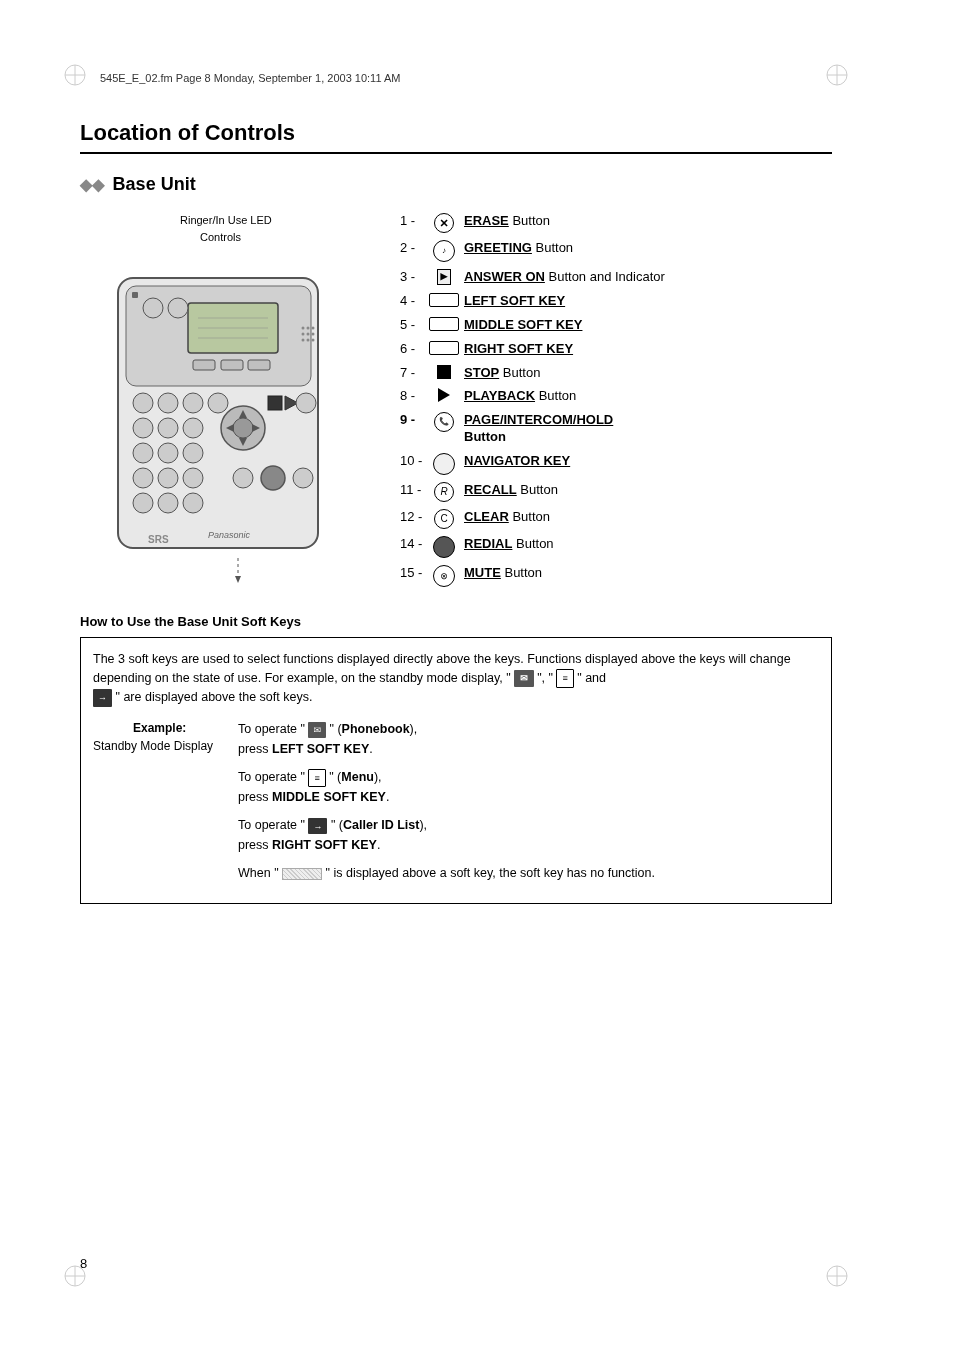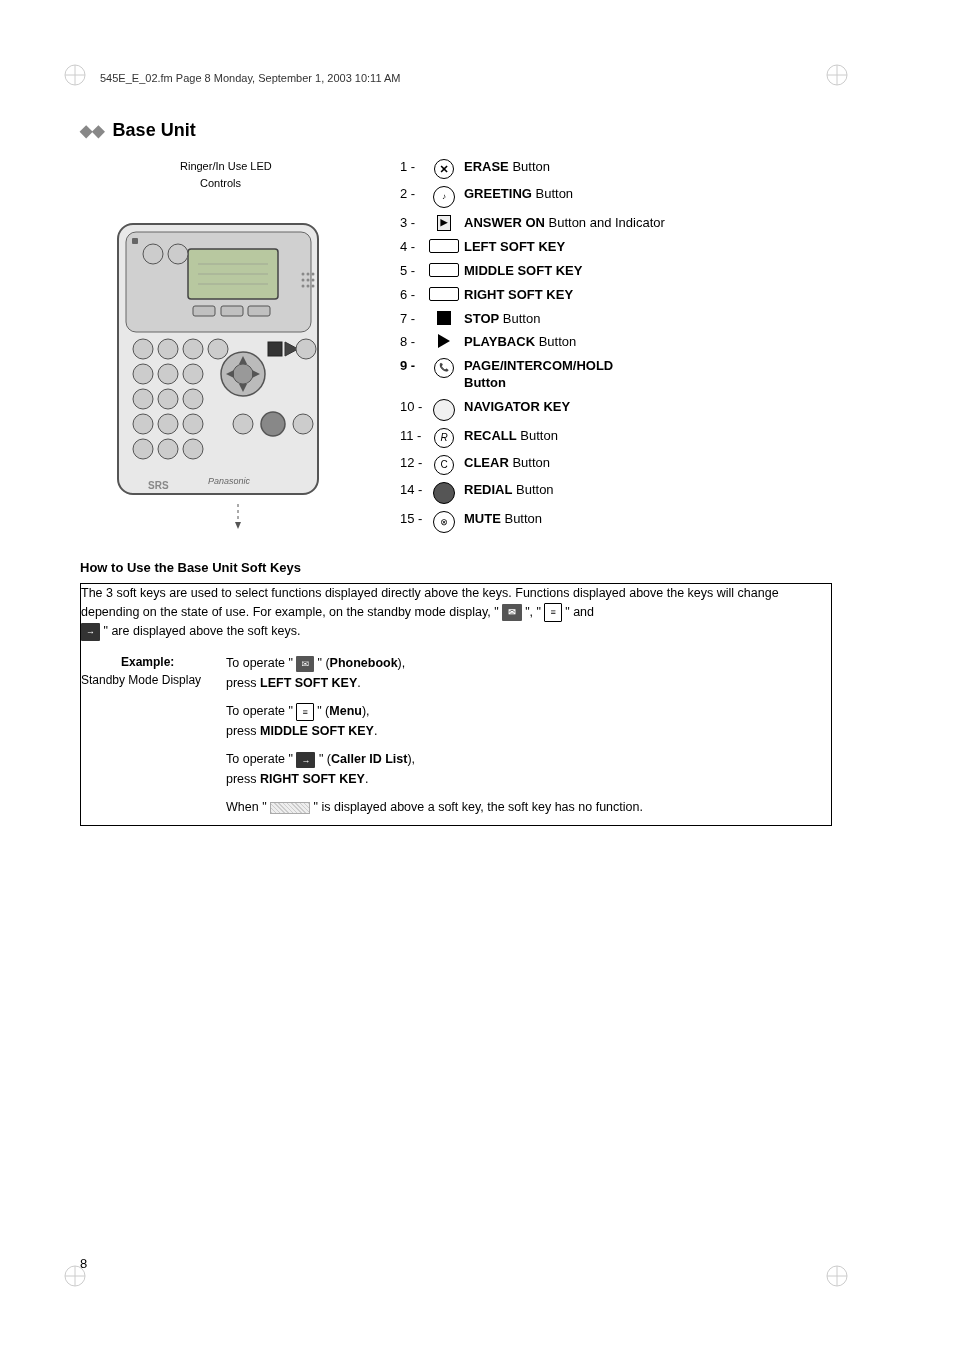--- a/index.html
+++ b/index.html
@@ -119,35 +119,37 @@
       justify-content: center;
       margin-right: 4px;
     }
 
     .ctrl-label {
       font-size: 13px;
     }
 
     .ctrl-label strong {
       font-weight: bold;
+      text-decoration: underline;
     }
 
     
     .how-to-section {
       margin-top: 10px;
     }
 
     .how-to-title {
       font-weight: bold;
       font-size: 13px;
       margin-bottom: 8px;
     }
 
     .info-box {
       border: 1.5px solid #000;
+      padding: 12px;
       font-size: 12.5px;
       line-height: 1.5;
     }
 
     .info-box-top {
       margin-bottom: 12px;
     }
 
     .info-inner {
       display: flex;
@@ -400,20 +402,21 @@
         <circle cx="15" cy="15" r="10" fill="none" stroke="#ccc" stroke-width="1"></circle>
         <line x1="15" y1="5" x2="15" y2="25" stroke="#ccc" stroke-width="1"></line>
         <line x1="5" y1="15" x2="25" y2="15" stroke="#ccc" stroke-width="1"></line>
       </svg>
   </div>
 
   <div class="file-info">545E_E_02.fm   Page 8   Monday, September 1, 2003   10:11 AM</div>
 
   <div class="main-content">
 
+    <div class="page-title">Location of Controls</div>
 
     <div class="section-header">
       <span class="diamonds">◆◆</span>
       <span>Base Unit</span>
     </div>
 
     <div class="two-col">
 
       <div class="left-col">
 

